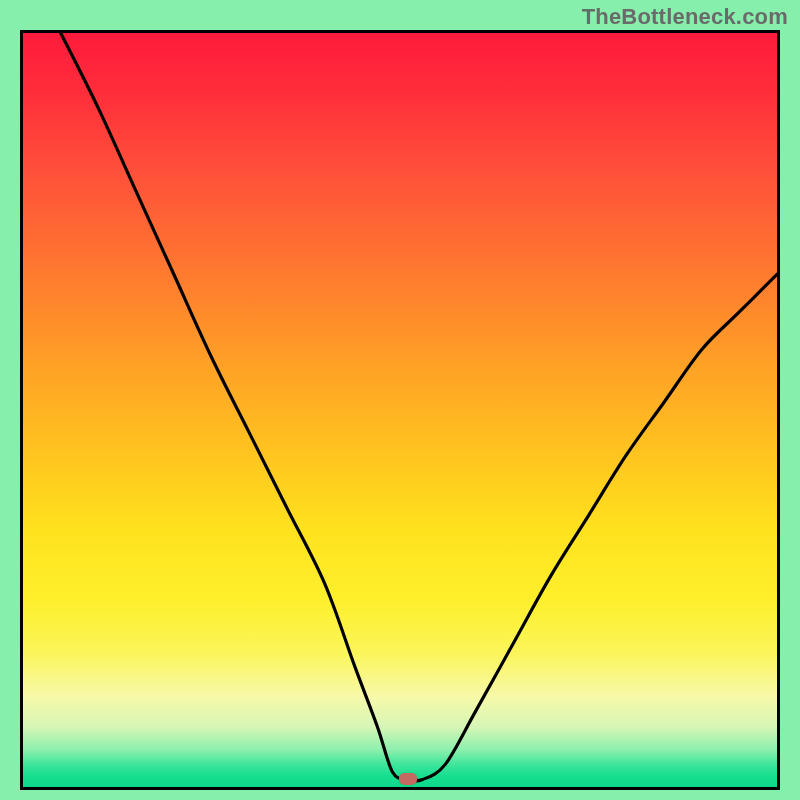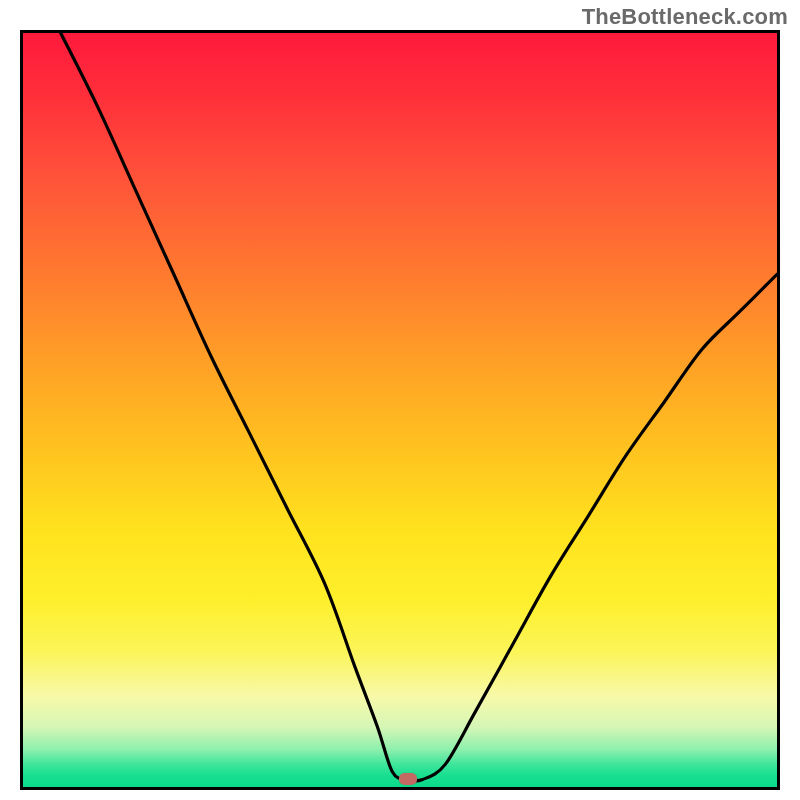--- a/index.html
+++ b/index.html
@@ -8,21 +8,21 @@
     width: 800px;
     height: 800px;
     background: #000;
     overflow: hidden;
     font-family: Arial, Helvetica, sans-serif;
   }
   .frame {
     position: relative;
     width: 800px;
     height: 800px;
-    background: #ffffff;
+    background: #86efac;
   }
   .watermark {
     position: absolute;
     top: 4px;
     right: 12px;
     color: #6a6a6a;
     font-size: 22px;
     font-weight: 600;
     letter-spacing: 0.2px;
     z-index: 10;

